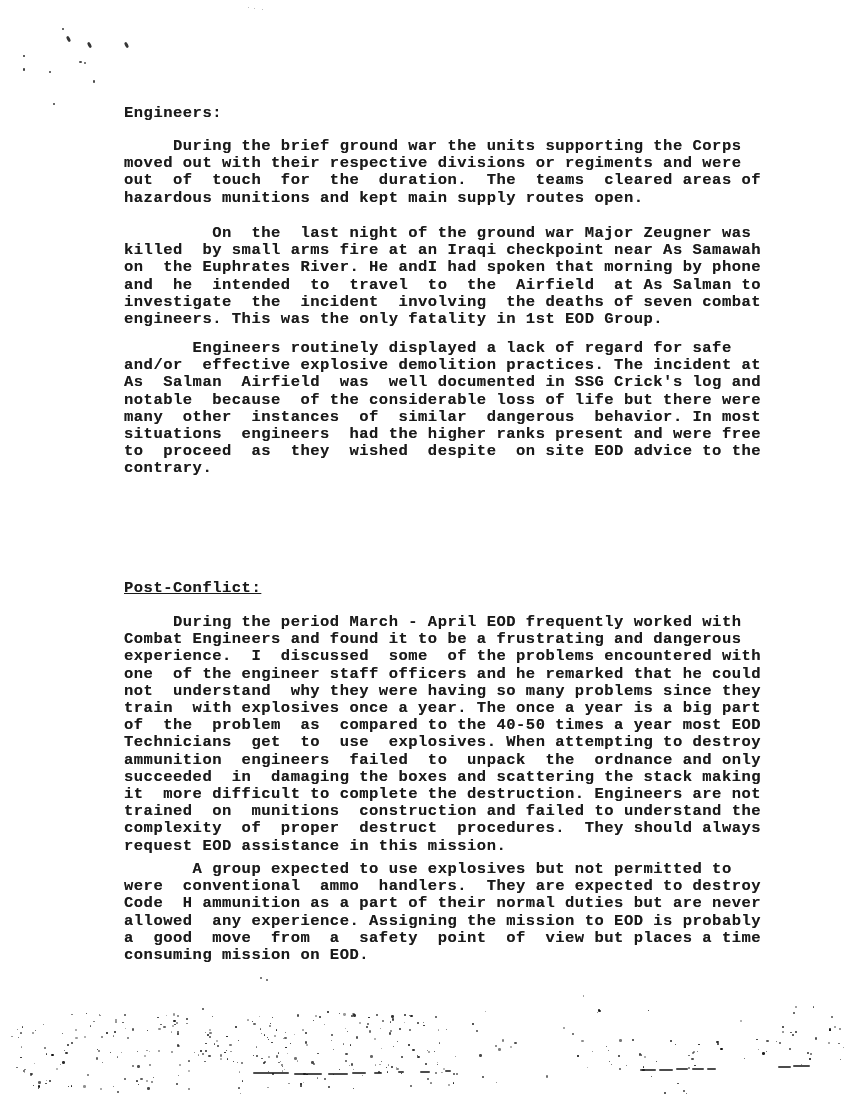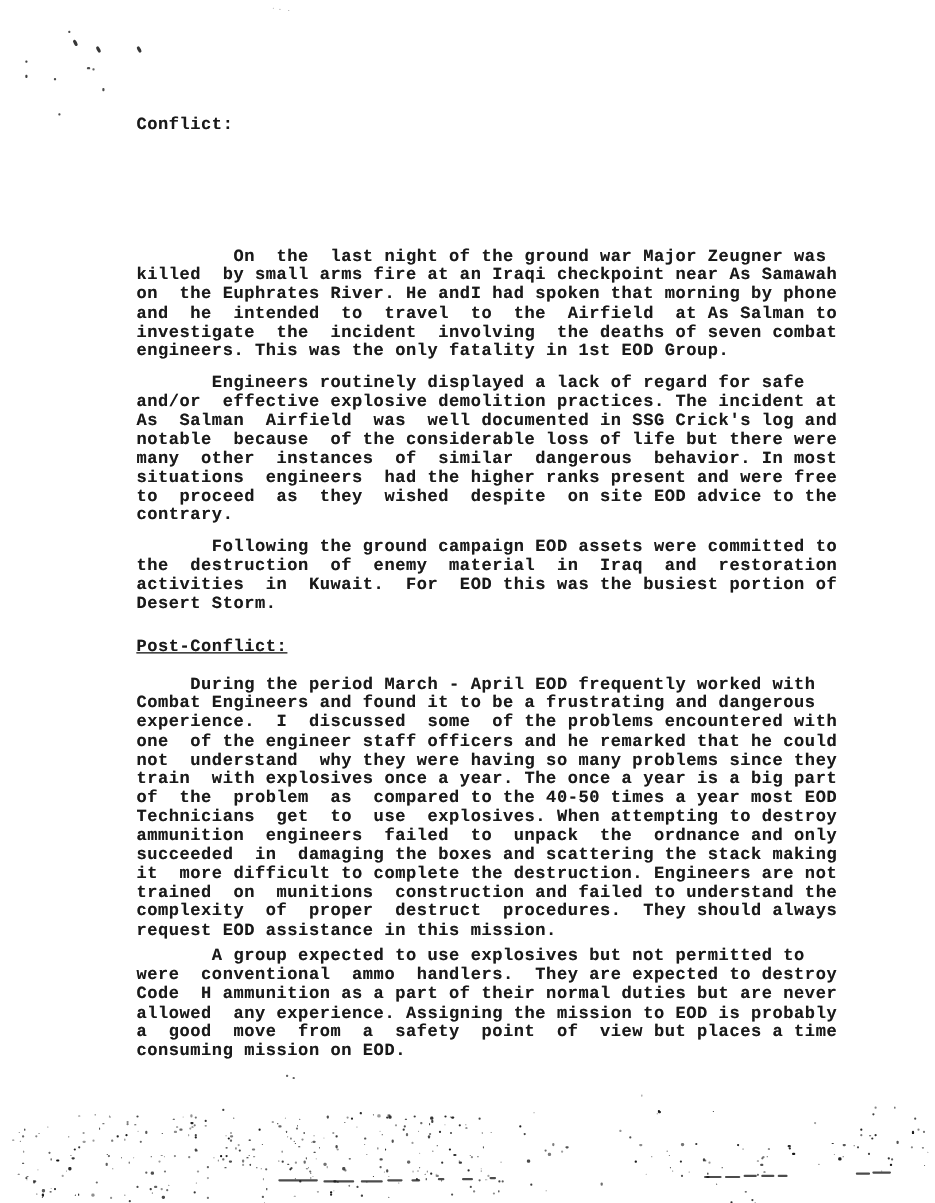--- a/index.html
+++ b/index.html
@@ -55,43 +55,43 @@
       <i class="mark" style="left: 93px; top: 80px; width: 2px; height: 3px; opacity: 0.8; transform: rotate(0deg);"></i>
       <i class="mark" style="left: 53px; top: 103px; width: 2px; height: 2px; opacity: 0.8; transform: rotate(0deg);"></i>
       <i class="mark" style="left: 248px; top: 7px; width: 1px; height: 1px; opacity: 0.45; transform: rotate(0deg);"></i>
       <i class="mark" style="left: 254px; top: 8px; width: 1px; height: 1px; opacity: 0.45; transform: rotate(0deg);"></i>
       <i class="mark" style="left: 262px; top: 9px; width: 1px; height: 1px; opacity: 0.45; transform: rotate(0deg);"></i>
       <i class="mark" style="left: 260px; top: 977px; width: 2px; height: 2px; opacity: 0.7; transform: rotate(0deg);"></i>
       <i class="mark" style="left: 266px; top: 979px; width: 2px; height: 2px; opacity: 0.7; transform: rotate(0deg);"></i>
       <i class="mark" style="left: 583px; top: 995px; width: 1px; height: 2px; opacity: 0.5; transform: rotate(0deg);"></i>
     </div>
 
-  <div class="tw" style="top:105px;">Conflict:</div>
-
+  <div class="tw" style="top:105px;">Engineers:</div>
+
+  <div class="tw" style="top:138px;">     During the brief ground war the units supporting the Corps
+moved out with their respective divisions or regiments and were
+out  of  touch  for  the  duration.  The  teams  cleared areas of
+hazardous munitions and kept main supply routes open.</div>
 
   <div class="tw" style="top:225px;">         On  the  last night of the ground war Major Zeugner was
 killed  by small arms fire at an Iraqi checkpoint near As Samawah
 on  the Euphrates River. He andI had spoken that morning by phone
 and  he  intended  to  travel  to  the  Airfield  at As Salman to
 investigate  the  incident  involving  the deaths of seven combat
 engineers. This was the only fatality in 1st EOD Group.</div>
 
   <div class="tw" style="top:340px;">       Engineers routinely displayed a lack of regard for safe
 and/or  effective explosive demolition practices. The incident at
 As  Salman  Airfield  was  well documented in SSG Crick's log and
 notable  because  of the considerable loss of life but there were
 many  other  instances  of  similar  dangerous  behavior. In most
 situations  engineers  had the higher ranks present and were free
 to  proceed  as  they  wished  despite  on site EOD advice to the
 contrary.</div>
 
-  <div class="tw" style="top:489px;">       Following the ground campaign EOD assets were committed to
-the  destruction  of  enemy  material  in  Iraq  and  restoration
-activities  in  Kuwait.  For  EOD this was the busiest portion of
-Desert Storm.</div>
 
   <div class="tw" style="top:580px;text-decoration:underline;">Post-Conflict:</div>
 
   <div class="tw" style="top:614px;">     During the period March - April EOD frequently worked with
 Combat Engineers and found it to be a frustrating and dangerous
 experience.  I  discussed  some  of the problems encountered with
 one  of the engineer staff officers and he remarked that he could
 not  understand  why they were having so many problems since they
 train  with explosives once a year. The once a year is a big part
 of  the  problem  as  compared to the 40-50 times a year most EOD

